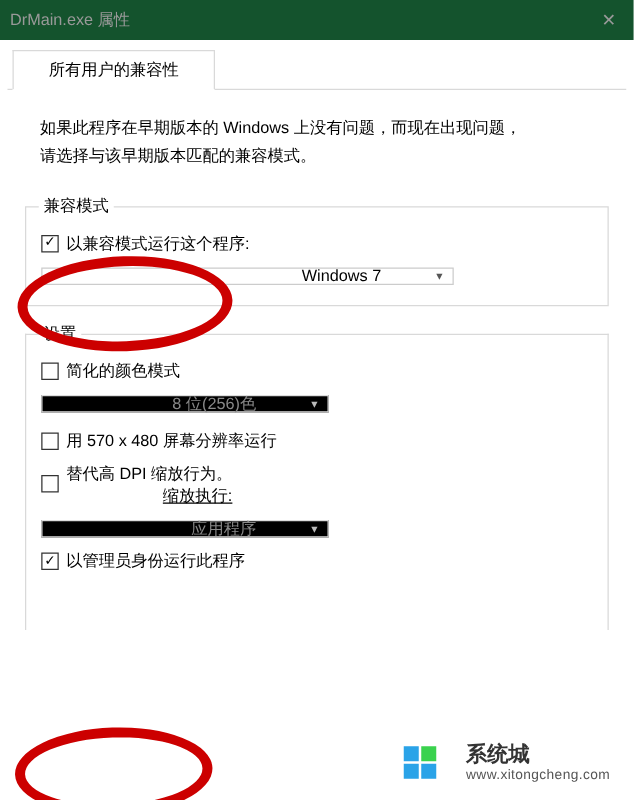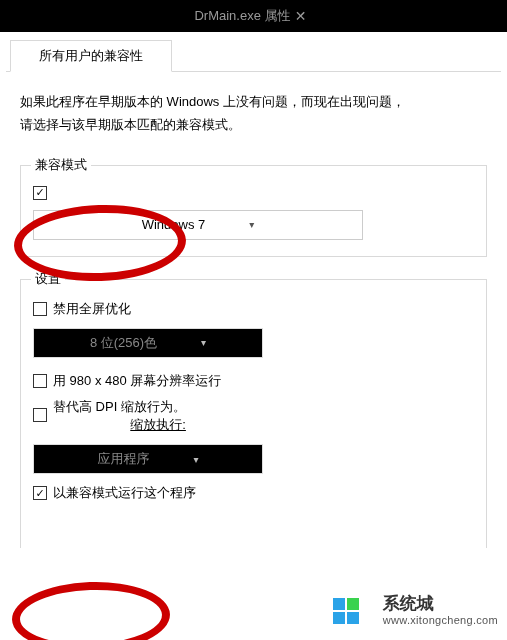--- a/index.html
+++ b/index.html
@@ -10,23 +10,23 @@
     font-family: "Microsoft YaHei", "SimSun", sans-serif;
     font-size: 13px;
     color: #000;
     position: relative;
     overflow: hidden;
   }
   .titlebar {
     height: 32px;
     display: flex;
     align-items: center;
-    justify-content: center;
+    justify-content: space-between;
     padding: 0 10px 0 8px;
-    background: #000000;
+    background: #14532d;
   }
   .title-text { color: #999; font-size: 13px; }
   .close-x {
     color: #999;
     font-size: 14px;
     width: 20px;
     text-align: center;
     cursor: pointer;
   }
   .tab-strip {
@@ -44,20 +44,21 @@
     background: #fff;
     padding: 6px 28px;
     font-size: 13px;
   }
   .content {
     padding: 18px 20px 0 20px;
   }
   .intro {
     line-height: 1.8;
     margin-bottom: 28px;
+    margin-left: 12px;
   }
   .group {
     border: 1px solid #d9d9d9;
     padding: 14px 12px 16px 12px;
     margin-bottom: 22px;
     position: relative;
   }
   .group-legend {
     position: absolute;
     top: -10px;
@@ -77,26 +78,26 @@
     margin-right: 6px;
     flex-shrink: 0;
     font-size: 11px;
     line-height: 1;
   }
   .checkbox-sq.checked::after {
     content: "✓";
     color: #000;
   }
   .dropdown {
-    height: 30px;
+    height: 14px;
     border: 1px solid #ccc;
     background: #fff;
     display: flex;
     align-items: center;
-    justify-content: center;
+    justify-content: flex-end;
     padding: 0 8px;
     margin-top: 10px;
     gap: 44px;
   }
   .dropdown.disabled {
     background: #000000;
     color: #888;
     border-color: #ddd;
   }
   .dropdown .arrow {
@@ -110,24 +111,23 @@
   .ellipse {
     position: absolute;
     border: 8px solid #cc0000;
     border-radius: 50%;
     pointer-events: none;
     transform: rotate(-2deg);
     z-index: 10;
   }
   .watermark {
     position: absolute;
-    right: 9px;
+    right: 19px;
     bottom: 14px;
     display: flex;
-    align-items: center;
     gap: 22px;
     pointer-events: none;
     z-index: 20;
   }
   .wm-icon {
     width: 30px;
     height: 30px;
     position: relative;
   }
   .wm-sq {
@@ -157,60 +157,61 @@
 
   <p class="intro">
     <span>如果此程序在早期版本的 Windows 上没有问题，而现在出现问题，</span><br>
     <span>请选择与该早期版本匹配的兼容模式。</span>
   </p>
 
   <div class="group">
     <div class="group-legend">兼容模式</div>
     <div class="row">
       <span class="checkbox-sq checked"></span>
+      <span>以兼容模式运行这个程序:</span>
     </div>
     <div class="dropdown" style="width:330px">
       <span>Windows 7</span>
       <span class="arrow">▾</span>
     </div>
   </div>
 
   <div class="group" style="border-bottom:none; padding-bottom:40px;">
     <div class="group-legend">设置</div>
 
     <div class="row">
       <span class="checkbox-sq"></span>
-      <span>禁用全屏优化</span>
+      <span>简化的颜色模式</span>
     </div>
     <div class="dropdown disabled" style="width:230px">
       <span>8 位(256)色</span>
       <span class="arrow">▾</span>
     </div>
 
     <div class="row" style="margin-top:14px">
       <span class="checkbox-sq"></span>
-      <span>用 980 x 480 屏幕分辨率运行</span>
+      <span>用 570 x 480 屏幕分辨率运行</span>
     </div>
 
     <div class="row multiline" style="align-items:flex-start; margin-top:8px">
       <span class="checkbox-sq" style="margin-top:10px"></span>
       <span>
         <span>替代高 DPI 缩放行为。</span>
         <span class="sub">缩放执行:</span>
       </span>
     </div>
     <div class="dropdown disabled" style="width:230px">
       <span>应用程序</span>
       <span class="arrow">▾</span>
     </div>
 
 
     <div class="row" style="margin-top:10px">
       <span class="checkbox-sq checked"></span>
-      <span>以兼容模式运行这个程序</span>
+      <span>以管理员身份运行此程序</span>
     </div>
   </div>
 
 </div>
 
 <div class="ellipse" style="left:14px; top:205px; width:172px; height:76px;"></div>
 <div class="ellipse" style="left:12px; top:582px; width:158px; height:70px;"></div>
 
 <div class="watermark">
   <div class="wm-icon">

